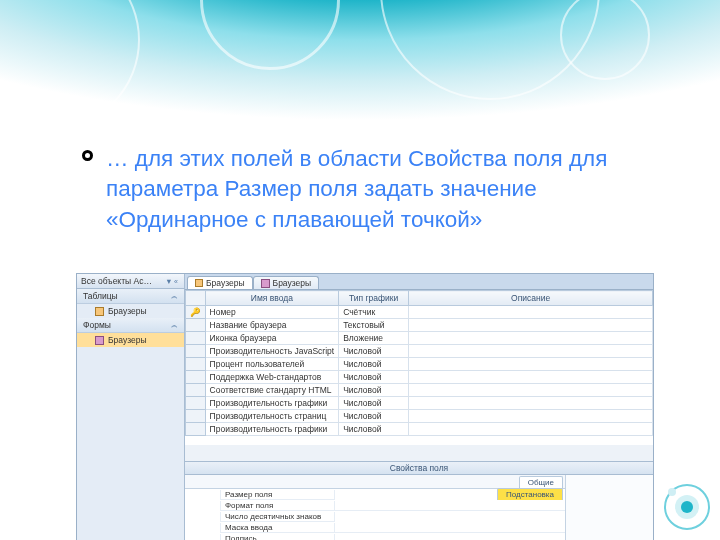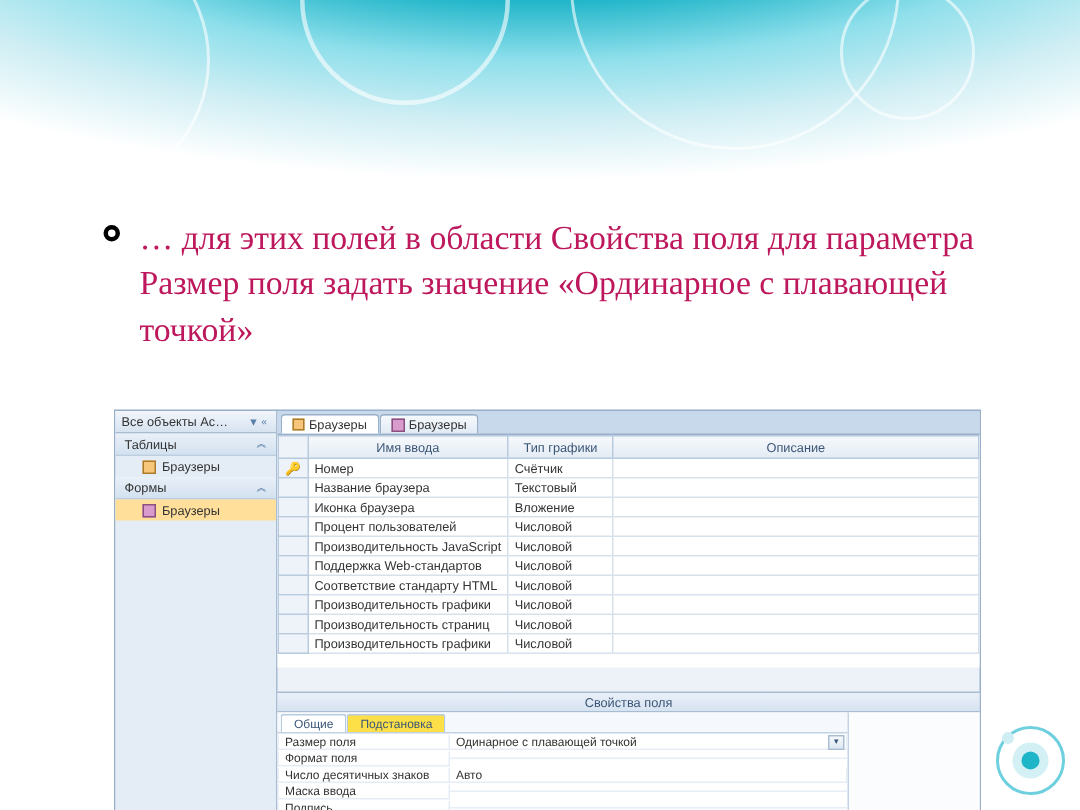--- a/index.html
+++ b/index.html
@@ -25,26 +25,25 @@
   }
   .corner-dot {
     position: absolute;
     width: 50px; height: 50px;
     bottom: 8px; right: 8px;
     z-index: 50;
   }
   .bullet-text {
     position: absolute;
     top: 144px;
-    left: 93px;
+    left: 106px;
     right: 60px;
     font-size: 22.5px;
     line-height: 1.35;
-    color: #be185d;
-    font-family: Liberation Serif, serif;
+    color: #3b82f6;
   }
   .bullet-text .bullet {
     position: absolute;
     left: -24px;
     top: 6px;
     width: 11px; height: 11px;
     border: 3px solid #000;
     border-radius: 50%;
   }
   .app {
@@ -181,40 +180,42 @@
     flex-direction:column;
   }
   .ptabs {
     display:flex;
     padding: 1px 2px 0 2px;
     gap:0;
     background:#f5f8fc;
     border-bottom:1px solid #c4d3e3;
     height:14px;
     align-items:flex-end;
+    flex-direction:column;
   }
   .ptab {
     padding: 1px 8px;
     border:1px solid #b8cadd;
     border-bottom:none;
     border-radius:2px 2px 0 0;
     background:#fde047;
     font-size:8px;
     color:#3a5575;
   }
   .ptab.active { background:#fff; }
   .plist {
     flex:1;
     overflow:hidden;
   }
   .prow {
     display:flex;
     font-size:8px;
     height:11px;
-    align-items:center;
+    align-items:flex-end;
+    margin-left:35px;
   }
   .prow .plabel {
     width: 115px;
     padding-left:4px;
     border:1px solid #e6edf5;
     border-top:none;
   }
   .prow .pval {
     flex:1;
     padding-left:4px;
@@ -320,27 +321,27 @@
                 <td></td>
               </tr>
               <tr>
                 <td class="rowsel"></td>
                 <td class="col-name">Иконка браузера</td>
                 <td class="col-type">Вложение</td>
                 <td></td>
               </tr>
               <tr>
                 <td class="rowsel"></td>
+                <td class="col-name">Производительность JavaScript</td>
+                <td class="col-type">Числовой</td>
+                <td></td>
+              </tr>
+              <tr>
+                <td class="rowsel"></td>
                 <td class="col-name">Процент пользователей</td>
-                <td class="col-type">Числовой</td>
-                <td></td>
-              </tr>
-              <tr>
-                <td class="rowsel"></td>
-                <td class="col-name">Производительность JavaScript</td>
                 <td class="col-type">Числовой</td>
                 <td></td>
               </tr>
               <tr>
                 <td class="rowsel"></td>
                 <td class="col-name">Поддержка Web-стандартов</td>
                 <td class="col-type">Числовой</td>
                 <td></td>
               </tr>
               <tr>
@@ -374,29 +375,27 @@
       <div class="props-caption">Свойства поля</div>
       <div class="props">
         <div class="props-left">
           <div class="ptabs">
             <div class="ptab active">Общие</div>
             <div class="ptab">Подстановка</div>
           </div>
           <div class="plist" id="plist">
               <div class="prow sel">
                 <div class="plabel">Размер поля</div>
-                <div class="pval">Одинарное с плавающей точкой<div class="dd-btn">▾</div></div>
               </div>
               <div class="prow">
                 <div class="plabel">Формат поля</div>
                 <div class="pval"></div>
               </div>
               <div class="prow">
                 <div class="plabel">Число десятичных знаков</div>
-                <div class="pval">Авто</div>
               </div>
               <div class="prow">
                 <div class="plabel">Маска ввода</div>
                 <div class="pval"></div>
               </div>
               <div class="prow">
                 <div class="plabel">Подпись</div>
                 <div class="pval"></div>
               </div>
             </div>

